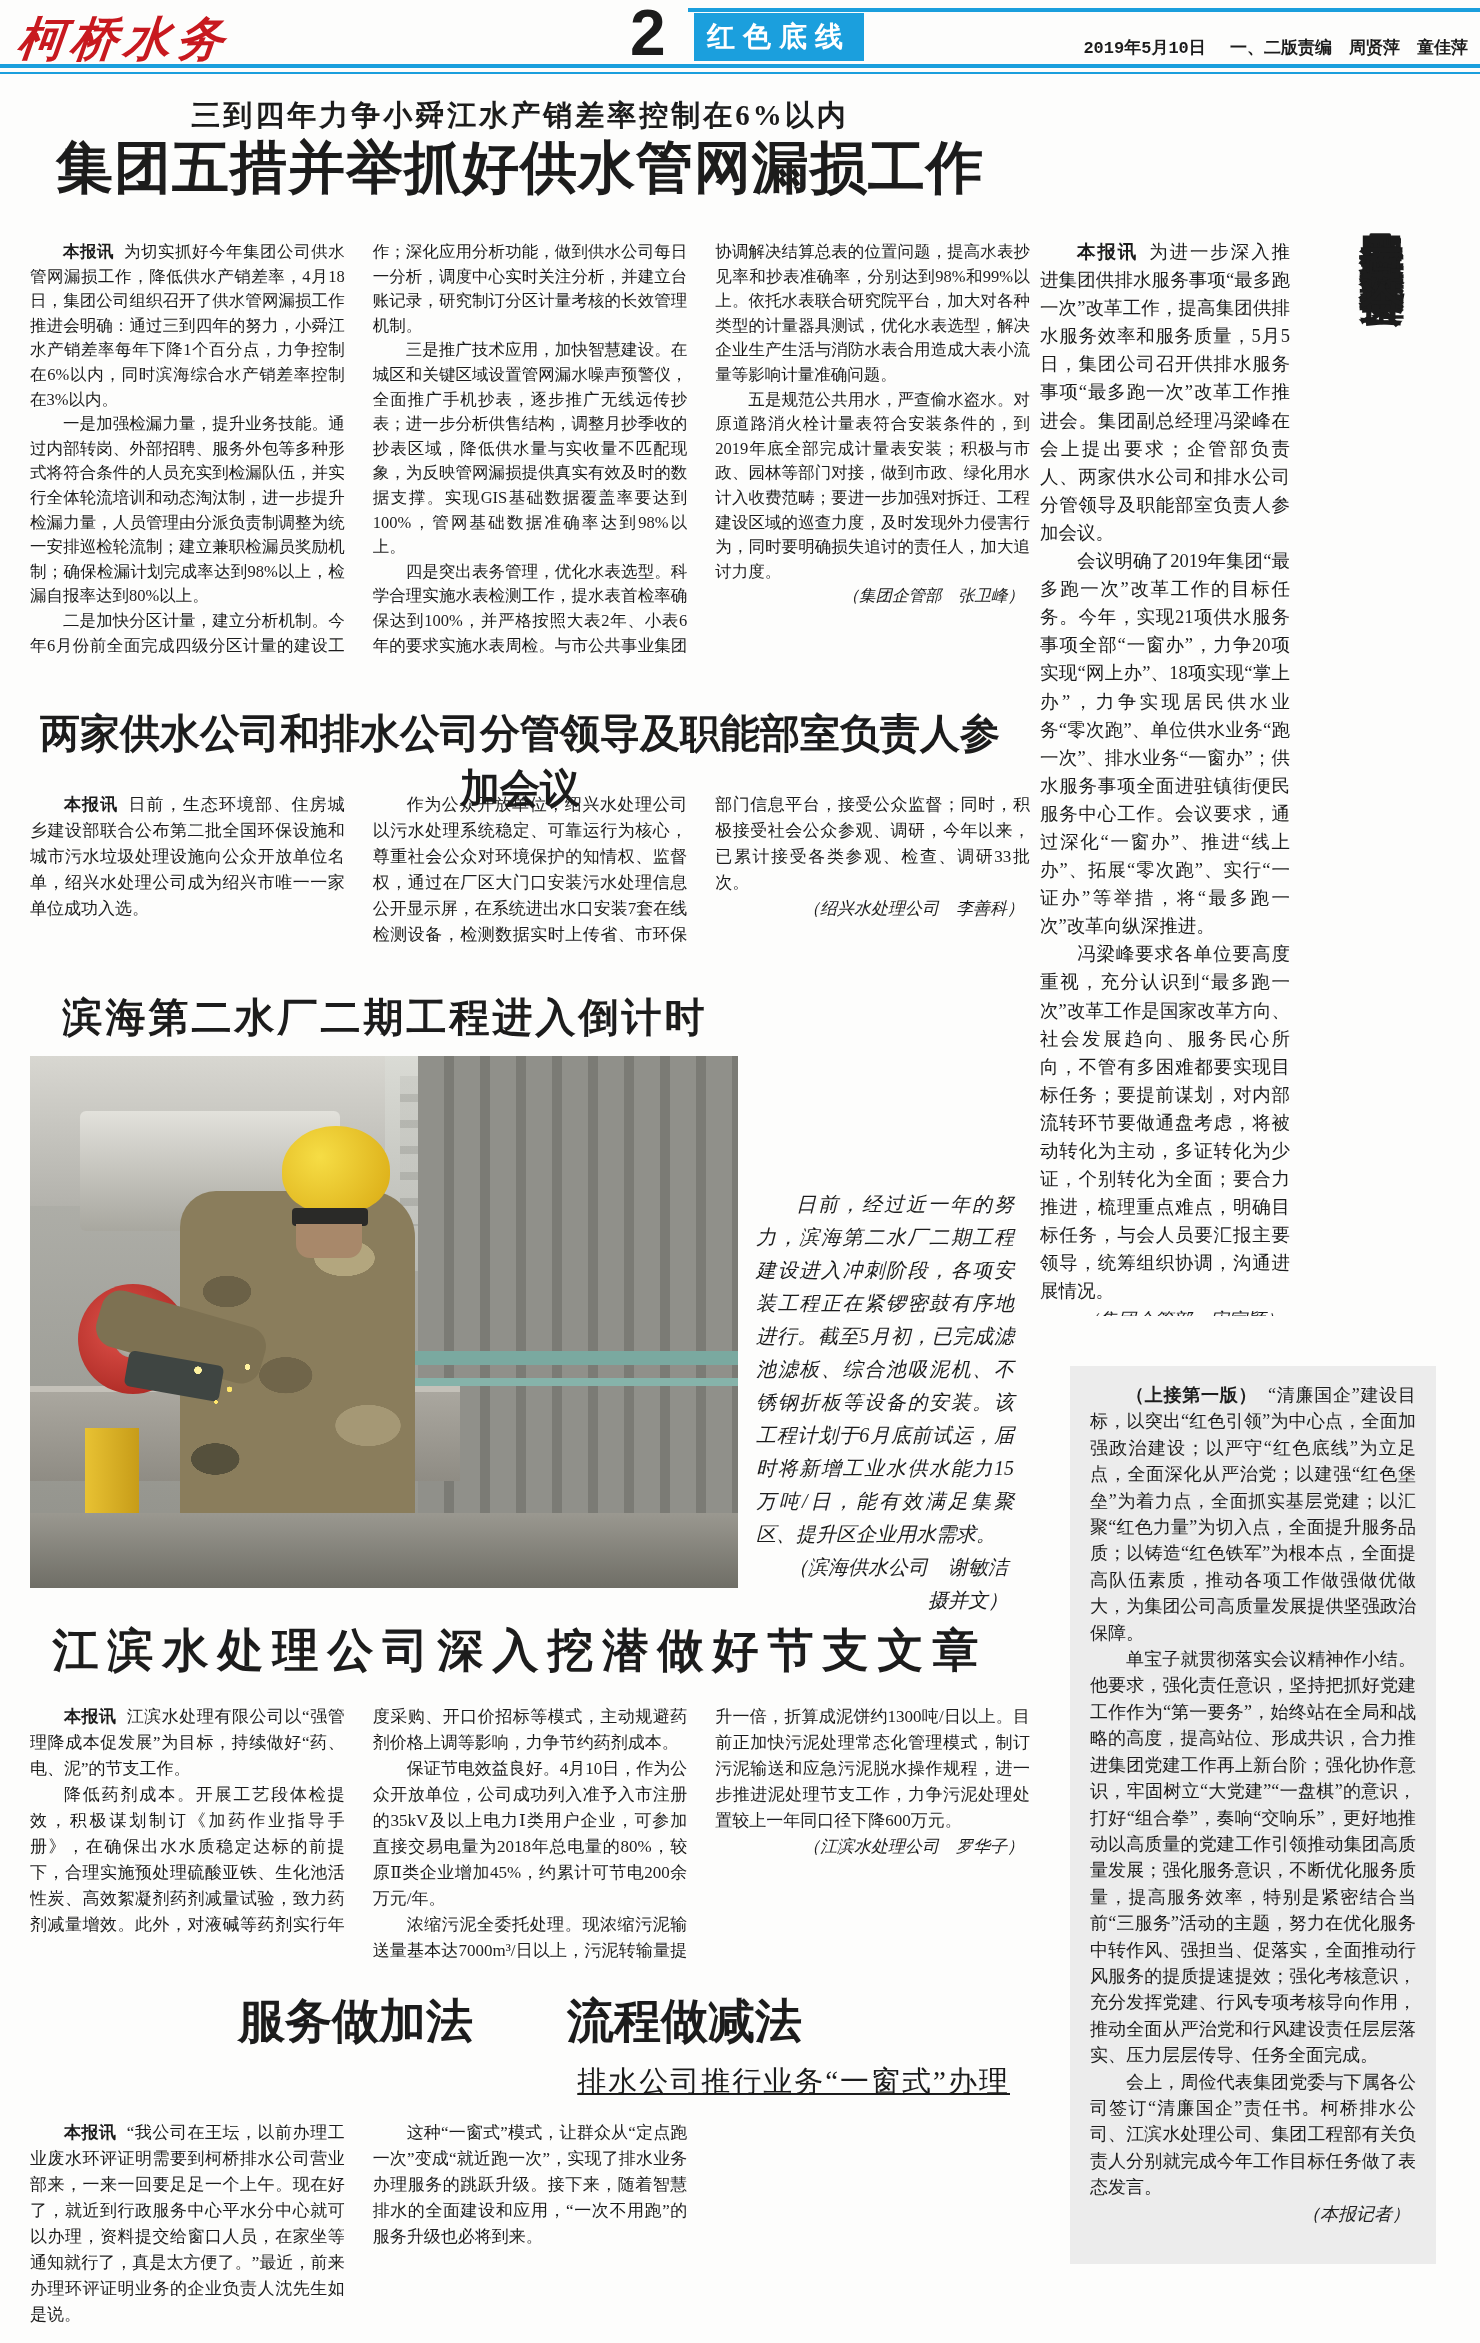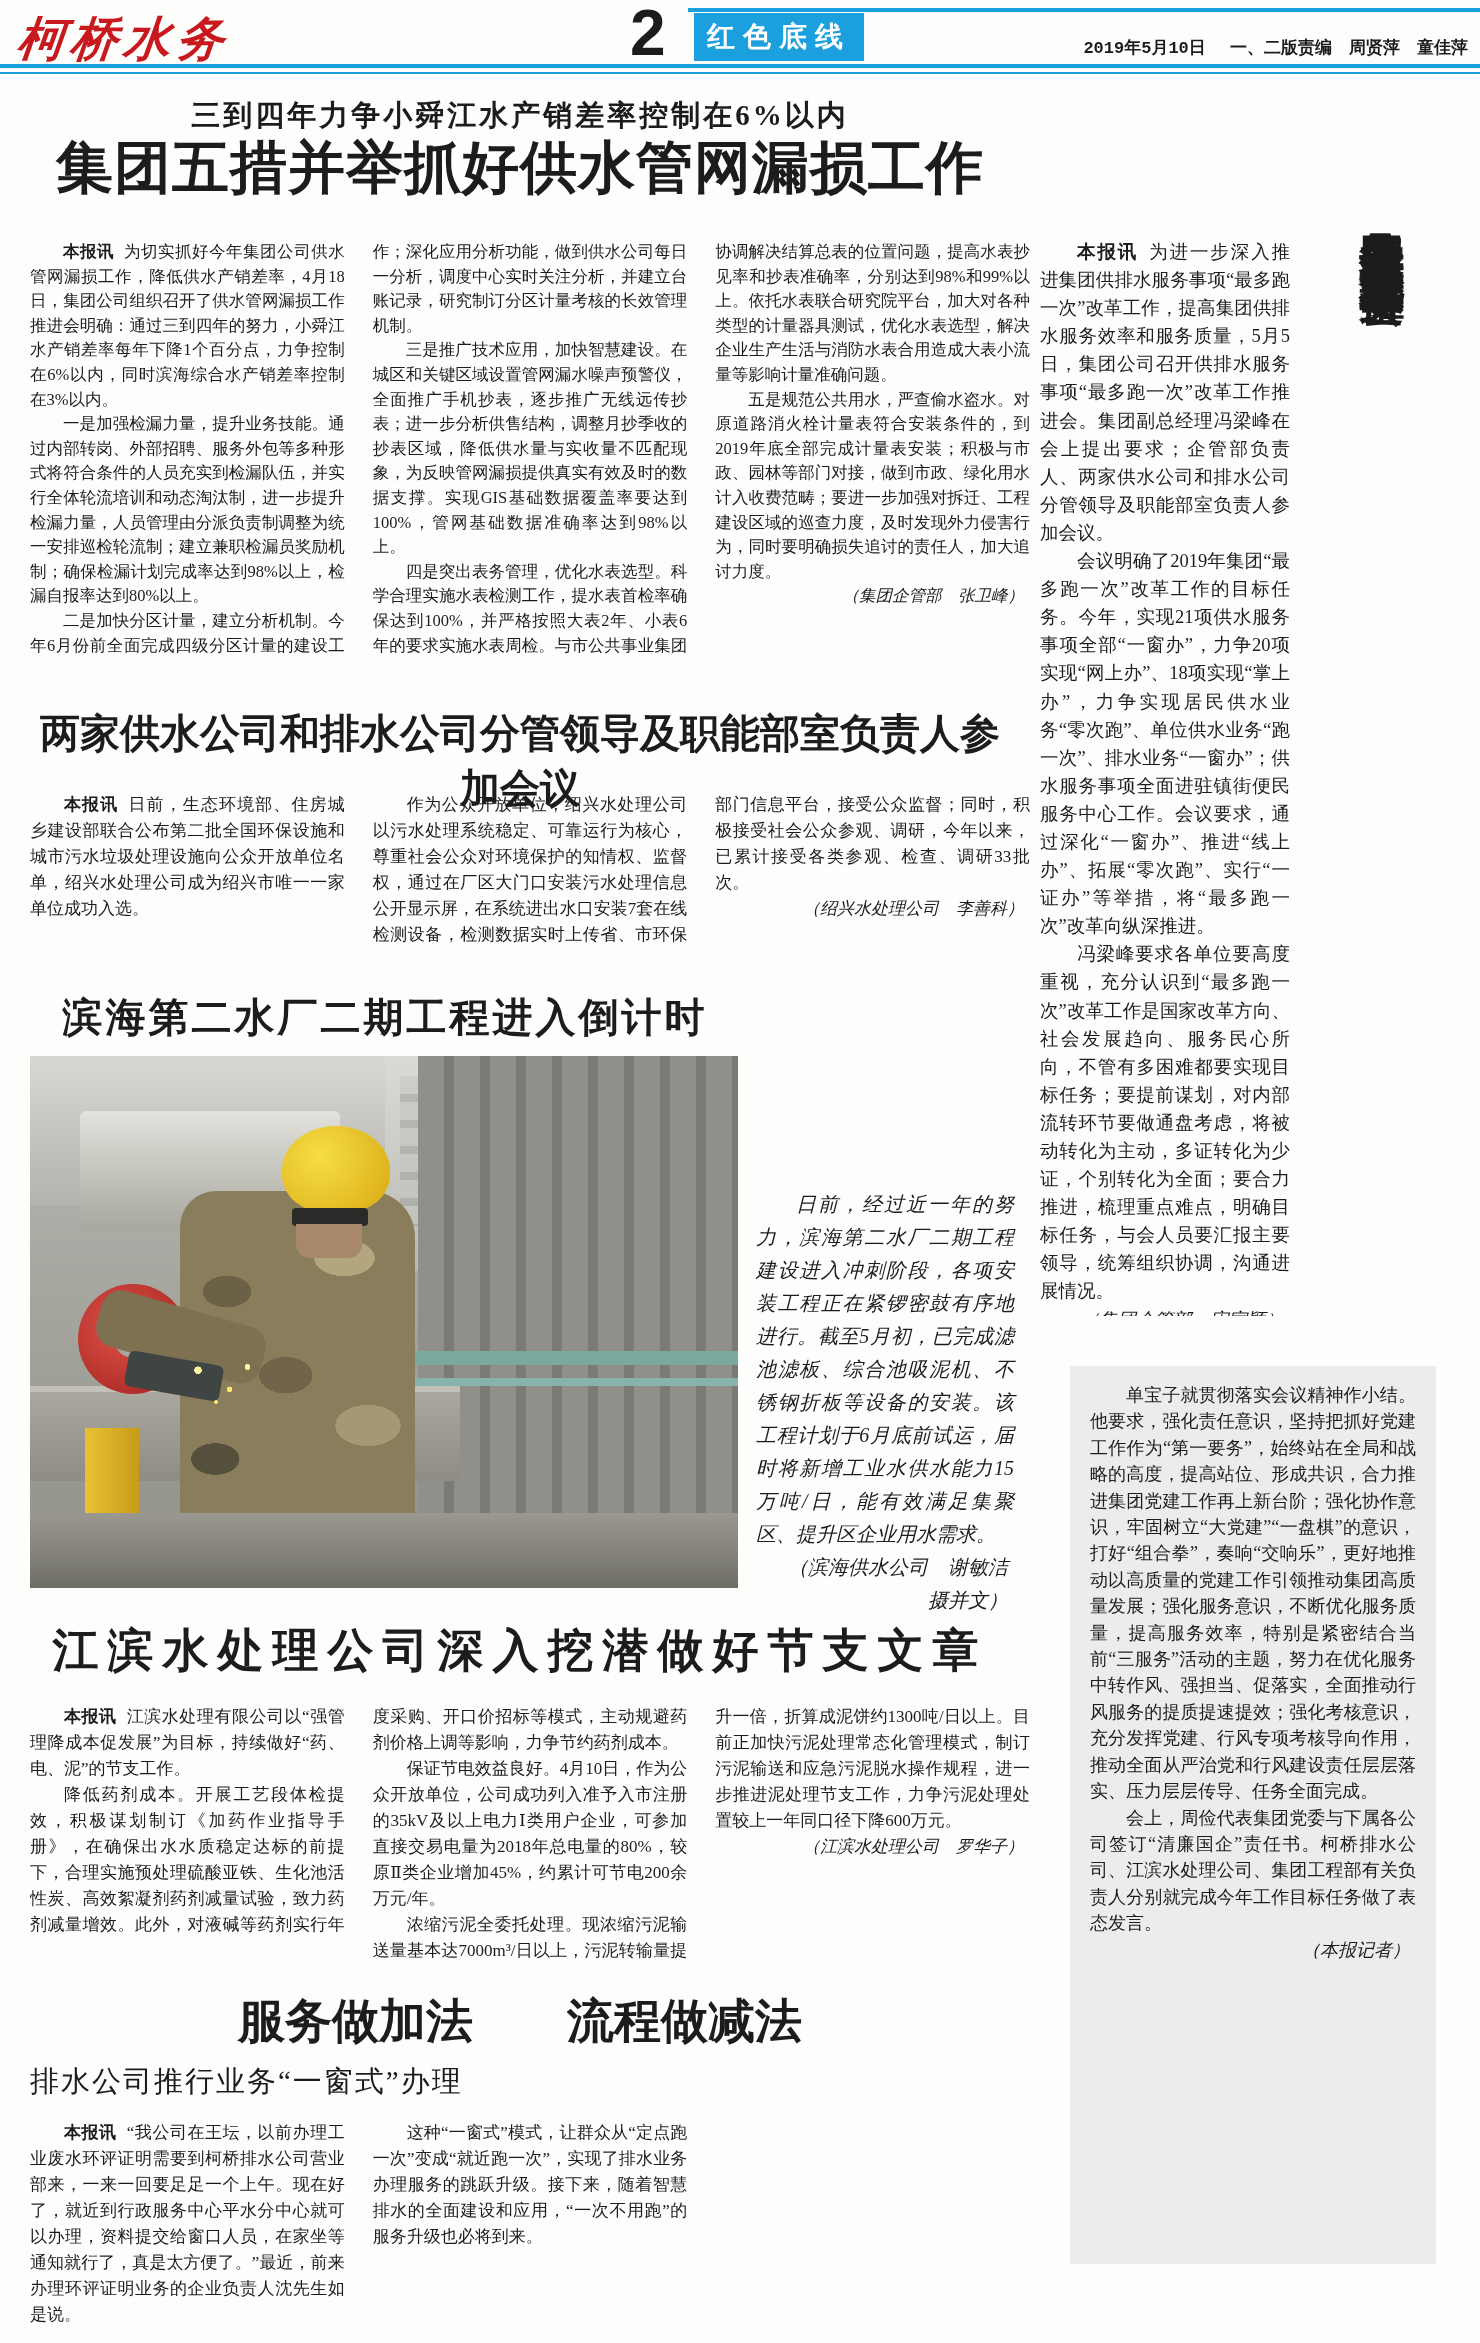--- a/index.html
+++ b/index.html
@@ -77,22 +77,22 @@
   
   #a4-title { left:30px; top:1620px; width:980px; text-align:center;
     font-size:46px; font-weight:900; letter-spacing:9px; }
   #a4-body { left:30px; top:1704px; width:1000px; height:260px;
     column-count:3; column-gap:28px; column-fill:auto; overflow:hidden;
     font-size:17px; line-height:26px; }
 
   
   #a5-title { left:30px; top:1990px; width:980px; text-align:center;
     font-size:47px; font-weight:900; }
-  #a5-subtitle { left:30px; top:2062px; width:980px; text-align:left;
-    font-size:29px; font-weight:500; letter-spacing:2px; }
+  #a5-subtitle { left:30px; top:2062px; width:980px; text-align:right;
+    font-size:29px; font-weight:500; letter-spacing:2px;text-decoration:underline; }
   #a5-body { left:30px; top:2120px; width:1000px; height:223px;
     column-count:3; column-gap:28px; column-fill:auto; overflow:hidden;
     font-size:17px; line-height:26px; }
 
   
   #cont-box { left:1070px; top:1366px; width:366px; height:898px;
     background:#ececec; padding:16px 20px; overflow:hidden;
     font-size:18px; line-height:26.4px; }
 
   
@@ -231,18 +231,19 @@
 
   <div class="abs sans" id="a5-title">服务做加法　　流程做减法</div>
   <div class="abs" id="a5-subtitle">排水公司推行业务“一窗式”办理</div>
   <div class="abs body-text" id="a5-body">
     <p><b class="lead">本报讯</b><span>“我公司在王坛，以前办理工业废水环评证明需要到柯桥排水公司营业部来，一来一回要足足一个上午。现在好了，就近到行政服务中心平水分中心就可以办理，资料提交给窗口人员，在家坐等通知就行了，真是太方便了。”最近，前来办理环评证明业务的企业负责人沈先生如是说。</span></p>
     <p>这种“一窗式”模式，让群众从“定点跑一次”变成“就近跑一次”，实现了排水业务办理服务的跳跃升级。接下来，随着智慧排水的全面建设和应用，“一次不用跑”的服务升级也必将到来。</p>
 
   </div>
 
   <div class="abs body-text" id="cont-box">
+    <p><b class="lead">（上接第一版）</b><span>“清廉国企”建设目标，以突出“红色引领”为中心点，全面加强政治建设；以严守“红色底线”为立足点，全面深化从严治党；以建强“红色堡垒”为着力点，全面抓实基层党建；以汇聚“红色力量”为切入点，全面提升服务品质；以铸造“红色铁军”为根本点，全面提高队伍素质，推动各项工作做强做优做大，为集团公司高质量发展提供坚强政治保障。</span></p>
     <p>单宝子就贯彻落实会议精神作小结。他要求，强化责任意识，坚持把抓好党建工作作为“第一要务”，始终站在全局和战略的高度，提高站位、形成共识，合力推进集团党建工作再上新台阶；强化协作意识，牢固树立“大党建”“一盘棋”的意识，打好“组合拳”，奏响“交响乐”，更好地推动以高质量的党建工作引领推动集团高质量发展；强化服务意识，不断优化服务质量，提高服务效率，特别是紧密结合当前“三服务”活动的主题，努力在优化服务中转作风、强担当、促落实，全面推动行风服务的提质提速提效；强化考核意识，充分发挥党建、行风专项考核导向作用，推动全面从严治党和行风建设责任层层落实、压力层层传导、任务全面完成。</p>
     <p>会上，周俭代表集团党委与下属各公司签订“清廉国企”责任书。柯桥排水公司、江滨水处理公司、集团工程部有关负责人分别就完成今年工作目标任务做了表态发言。</p>
     <p class="sig">（本报记者）</p>
   </div>
 
 </div>
 
 </body></html>

